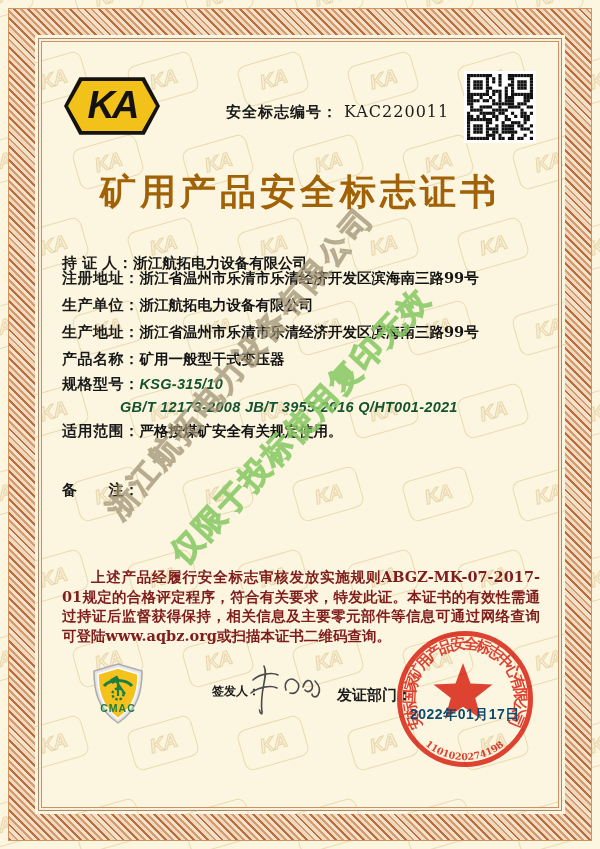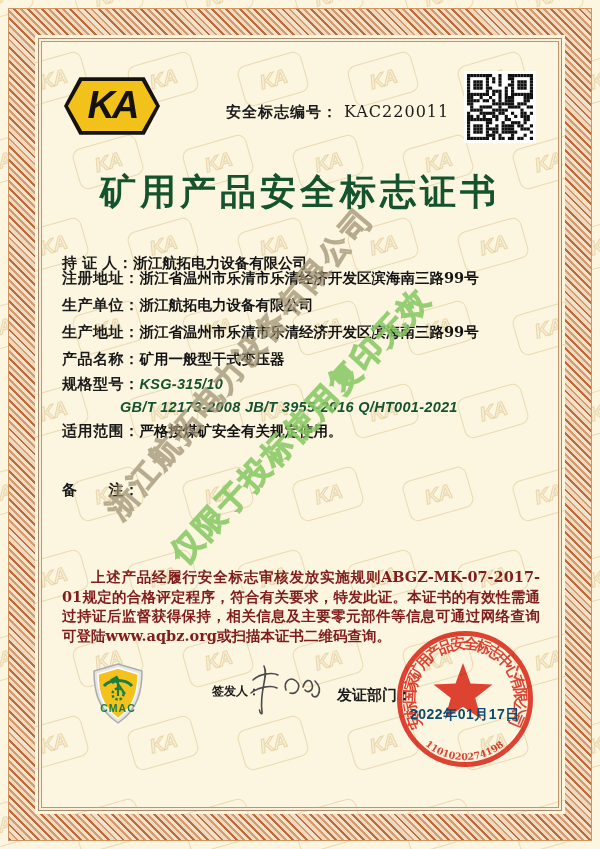--- a/index.html
+++ b/index.html
@@ -40,21 +40,21 @@
     clip-path:polygon(0% 50%,16% 2%,84% 2%,100% 50%,84% 98%,16% 98%);
     display:flex;align-items:center;justify-content:center;}
   .ka-hex-in span{font-weight:900;font-style:italic;font-size:38px;letter-spacing:-3px;color:#141210;transform:translatey(-1px);}
   .certno{position:absolute;left:226px;top:102px;z-index:3;white-space:nowrap;}
   .certno .lab{font-size:15px;font-weight:600;letter-spacing:1px;}
   .certno .val{font-family:"DejaVu Serif",serif;font-size:16px;letter-spacing:1px;margin-left:6px;}
   .qr{position:absolute;left:464px;top:71px;width:72px;height:72px;background:#fff;z-index:3;
       display:flex;align-items:center;justify-content:center;}
   .title{
     position:absolute;left:0;right:0;top:168px;z-index:3;text-align:center;
-    font-family:"DejaVu Serif",serif;font-weight:900;font-size:36px;letter-spacing:4px;color:#14532d;
+    font-family:"DejaVu Serif",serif;font-weight:900;font-size:36px;letter-spacing:4px;color:#a16207;
   }
   
   .row{position:absolute;left:62px;right:38px;display:flex;align-items:baseline;z-index:3;}
   .flabel{font-size:15px;font-weight:700;letter-spacing:.5px;flex:none;min-width:66px;white-space:nowrap;}
   .flabel.wide{min-width:0;margin-right:12px;}
   .fvalue{font-size:14.5px;white-space:nowrap;}
   .kai{font-family:"DejaVu Serif",serif;font-weight:600;color:#131313;}
   .print{font-family:"Liberation Sans",sans-serif;font-weight:700;letter-spacing:.3px;color:#14532d;font-style:italic;}
   
   .statement{

